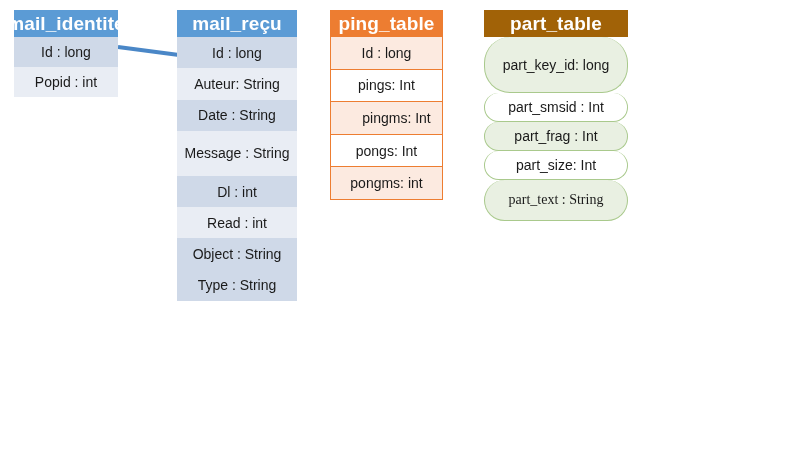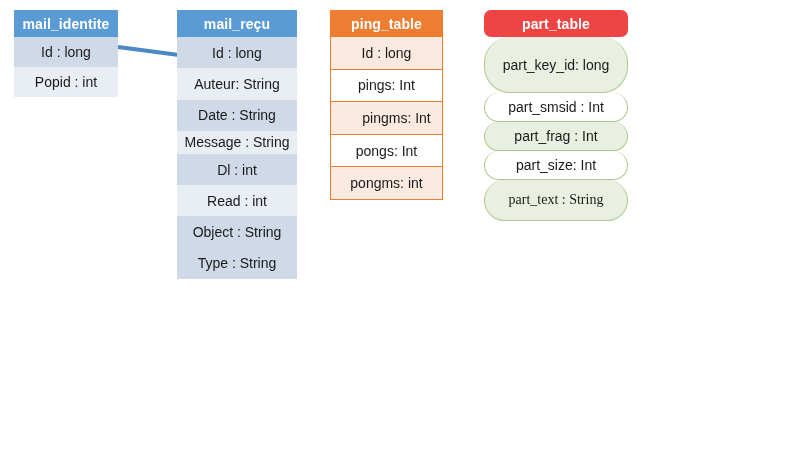--- a/index.html
+++ b/index.html
@@ -21,21 +21,21 @@
 
   .entity {
     position: absolute;
     box-sizing: border-box;
   }
 
   .entity-header {
     text-align: center;
     color: #ffffff;
     font-weight: bold;
-    font-size: 14px;
+    font-size: 19px;
     letter-spacing: 0.1px;
     display: flex;
     align-items: center;
     justify-content: center;
     box-sizing: border-box;
   }
 
   .entity-row {
     text-align: center;
     color: #1a1a1a;
@@ -68,22 +68,21 @@
   }
   .theme-orange .entity-row.alt-a {
     background: #FCEAE0;
   }
   .theme-orange .entity-row.alt-b {
     background: #FFFFFF;
   }
 
   
   .theme-green .entity-header {
-    background: #ef4444;
-    border-radius: 7px;
+    background: #a16207;
   }
   .theme-green .entity-row {
     border-left: 1px solid #A9C98C;
     border-right: 1px solid #A9C98C;
     border-bottom: 1px solid #A9C98C;
     border-radius: 26px;
   }
   .theme-green .entity-row.alt-a {
     background: #E9F0E2;
   }
@@ -113,21 +112,21 @@
       <div class="entity theme-blue" style="left: 14px; top: 10px; width: 104px;">
         <div class="entity-header" style="height: 27px;">mail_identite</div>
         <div class="entity-row alt-a" style="height: 30px;">Id : long</div>
         <div class="entity-row alt-b" style="height: 30px;">Popid : int</div>
       </div>
       <div class="entity theme-blue" style="left: 177px; top: 10px; width: 120px;">
         <div class="entity-header" style="height: 27px;">mail_reçu</div>
         <div class="entity-row alt-a" style="height: 31.3px;">Id : long</div>
         <div class="entity-row alt-b" style="height: 31.3px;">Auteur: String</div>
         <div class="entity-row alt-a" style="height: 31.3px;">Date : String</div>
-        <div class="entity-row alt-b" style="height: 23px; text-align: center;">Message : String</div>
+        <div class="entity-row alt-b" style="height: 45px; text-align: center;">Message : String</div>
         <div class="entity-row alt-a" style="height: 31.3px;">Dl : int</div>
         <div class="entity-row alt-b" style="height: 31.3px;">Read : int</div>
         <div class="entity-row alt-a" style="height: 31.3px;">Object : String</div>
         <div class="entity-row alt-a" style="height: 31.3px;">Type : String</div>
       </div>
       <div class="entity theme-orange" style="left: 330px; top: 10px; width: 113px;">
         <div class="entity-header" style="height: 27px;">ping_table</div>
         <div class="entity-row alt-a" style="height: 32.6px;">Id : long</div>
         <div class="entity-row alt-b" style="height: 32.6px;">pings: Int</div>
         <div class="entity-row alt-a" style="height: 32.6px; padding-left: 20px;">pingms: Int</div>

